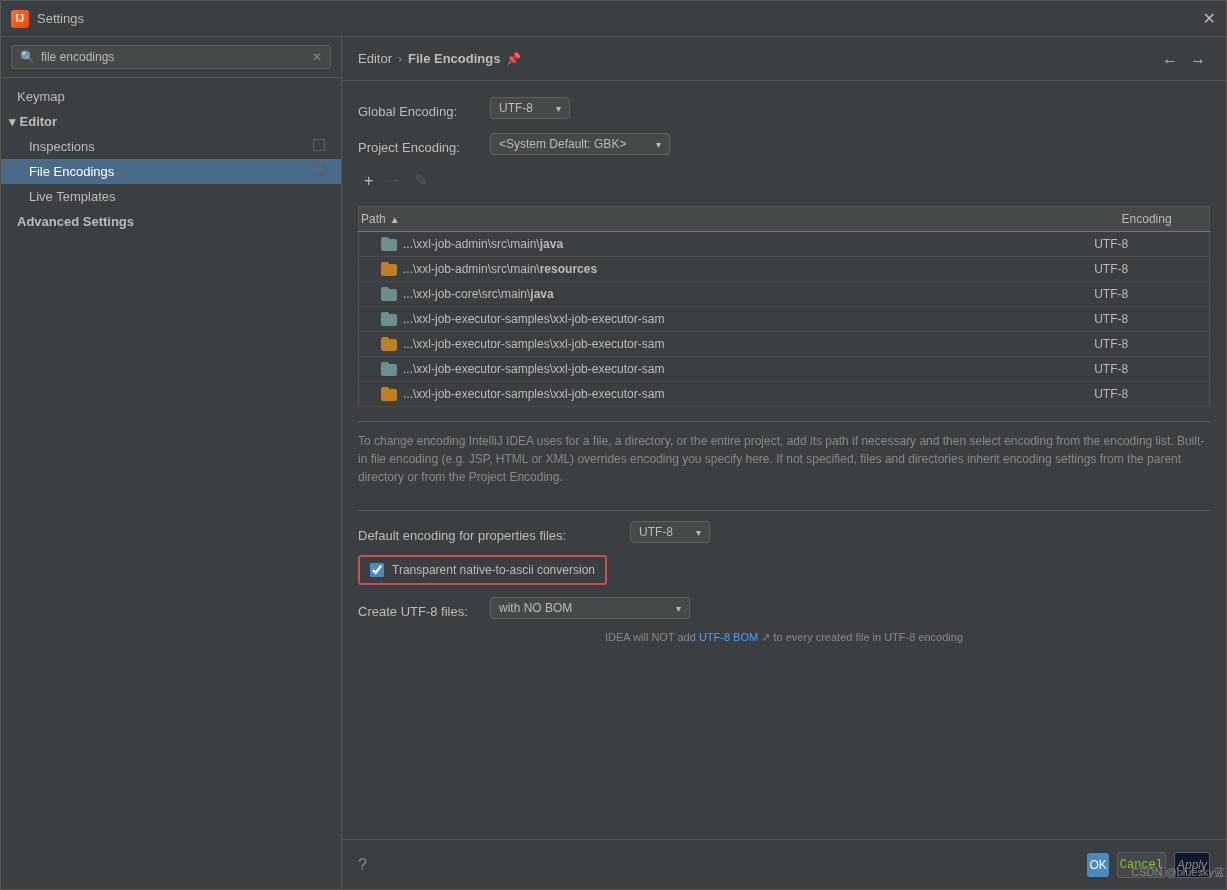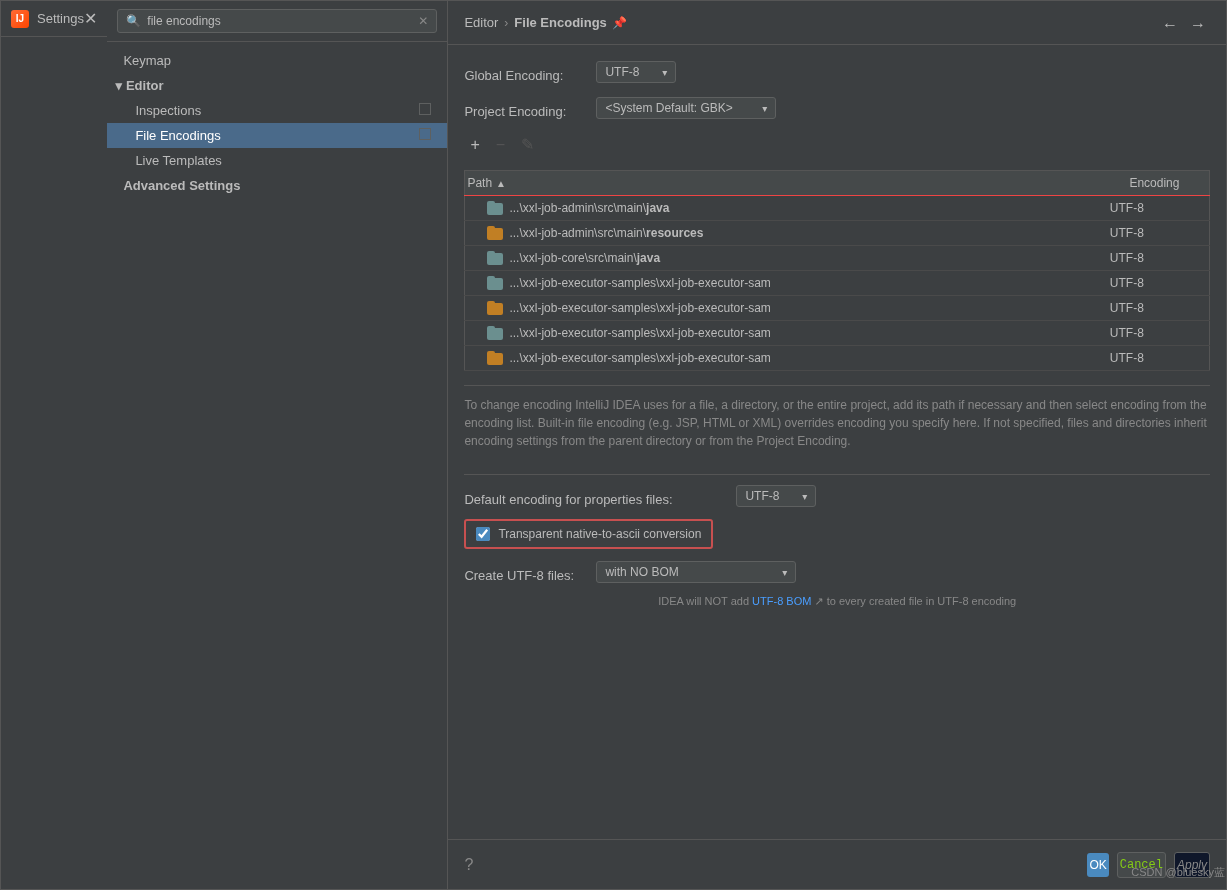--- a/index.html
+++ b/index.html
@@ -10,21 +10,21 @@
       color: #bbbbbb;
       width: 1227px;
       height: 890px;
       overflow: hidden;
     }
 
     .window {
       width: 1227px;
       height: 890px;
       display: flex;
-      flex-direction: row;
+      flex-direction: column;
       background: #3c3f41;
       border: 1px solid #555;
     }
 
     .title-bar {
       display: flex;
       align-items: center;
       justify-content: space-between;
       background: #3c3f41;
       padding: 6px 10px;

